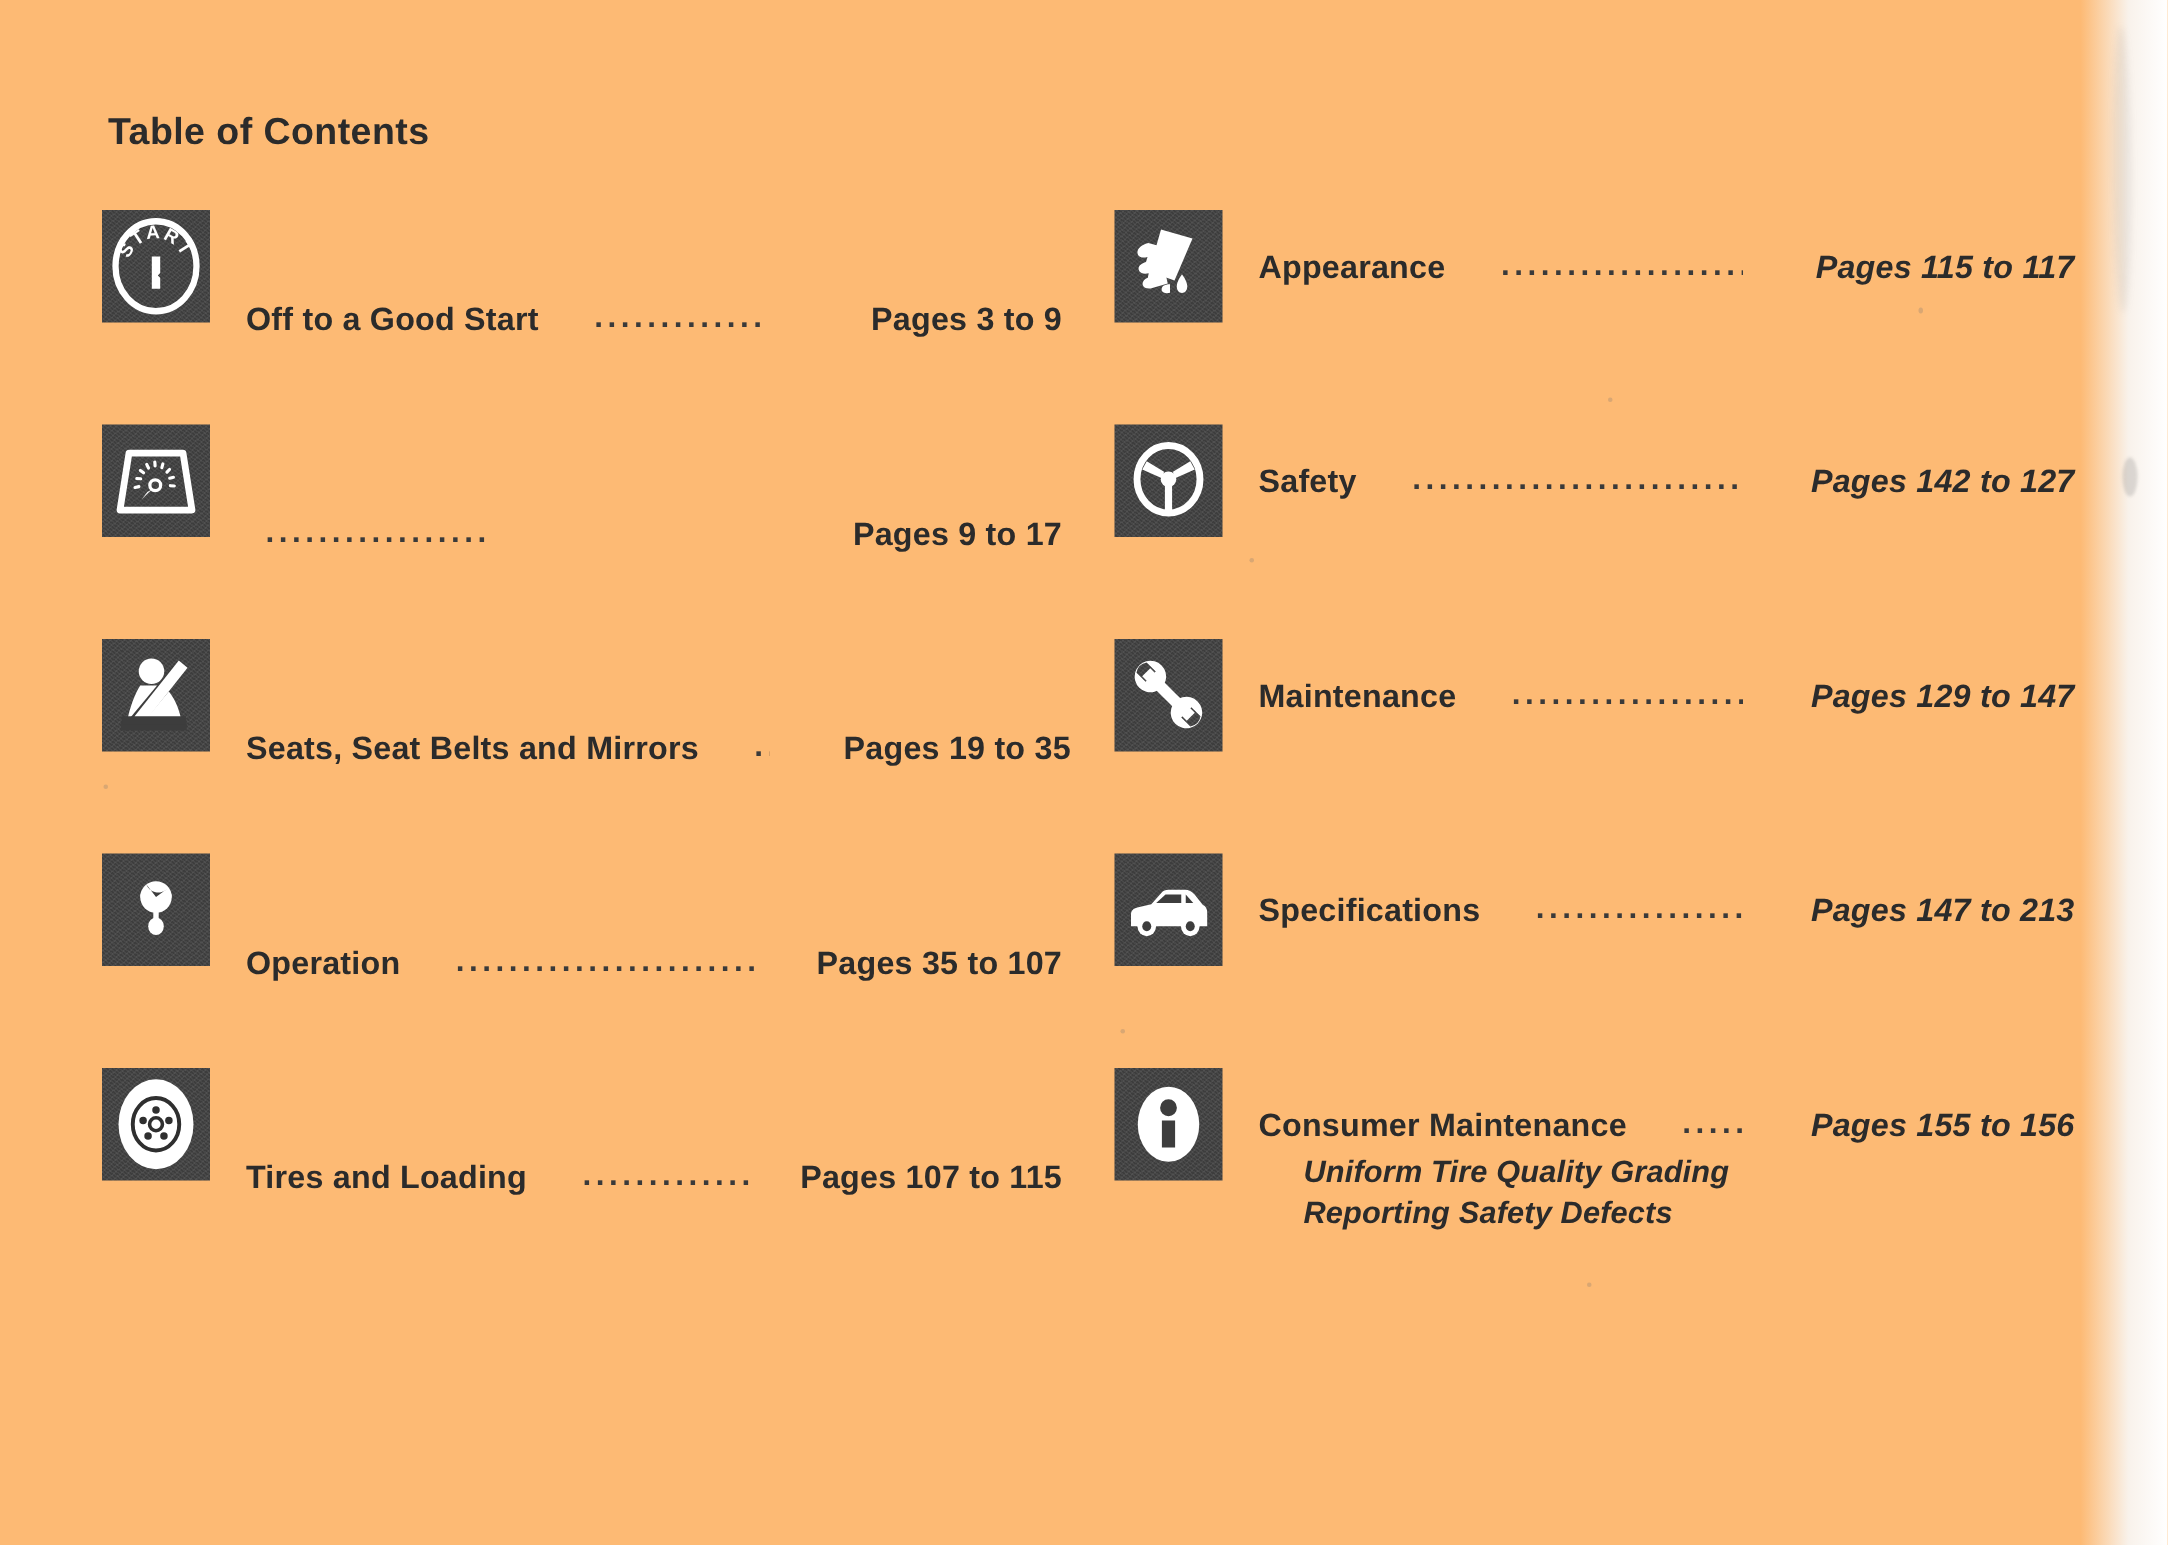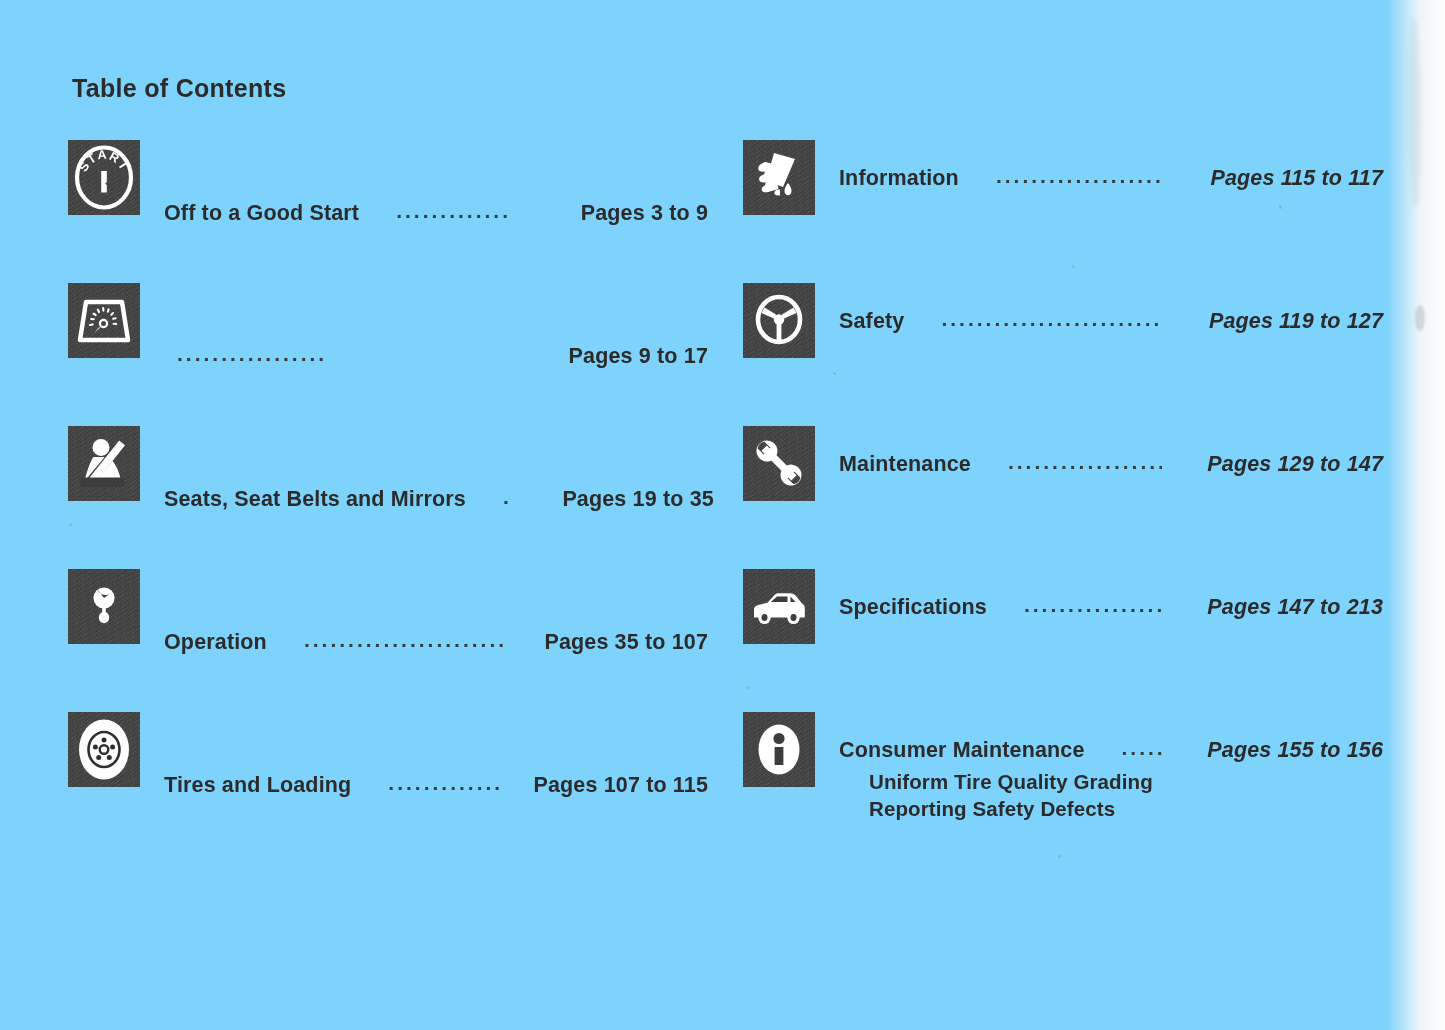--- a/index.html
+++ b/index.html
@@ -15,21 +15,21 @@
     overflow: hidden;
     font-family: "Liberation Sans", sans-serif;
     color: #242424;
     -webkit-font-smoothing: antialiased;
   }
 
   
   #page {
     position: absolute;
     inset: 0;
-    background: #7dd3fc;
+    background: #fdba74;
   }
   .scan-edge {
     position: absolute;
     top: 0;
     right: 0;
     width: 58px;
     height: 1030px;
     background:
       linear-gradient(to right, rgba(255,255,255,0) 0%, rgba(248,248,248,0.9) 55%, rgba(255,255,255,1) 100%);
     pointer-events: none;
@@ -146,20 +146,21 @@
     left: 126px;
     top: 56px;
   }
   .subline {
     font-size: 20.5px;
     font-weight: bold;
     letter-spacing: 0.1px;
     color: #2b2b2b;
     line-height: 1.33;
     white-space: nowrap;
+    font-style: italic;
   }
 </style>
 </head>
 <body>
 
 <div id="page">
 
   <div class="scan-edge"></div>
   <div class="speck" style="left:1072px; top:265px; width:3px; height:3px;"></div>
   <div class="speck" style="left:1279px; top:205px; width:3px; height:4px;"></div>
@@ -289,40 +290,40 @@
     <div class="toc-entry">
       <div class="icon-tile">
         <svg width="72" height="75" viewBox="0 0 72 75">
           <path d="M 31 13 L 52 19 L 40 47 L 23 41 Z" fill="#ffffff"></path>
           <path d="M 22.5 22 C 17 23.5 14.5 26.5 15.5 29.5 C 16.2 31.6 19 32.2 22 31.4 L 21 34.6 C 17.5 35.6 15.5 37.6 16.2 40 C 16.9 42.3 19.8 43.0 22.8 42.2 L 22.2 45.2 C 19.6 46.2 18.2 48.2 18.9 50.2 C 19.6 52.2 22.4 52.8 25.2 52.0 L 35.5 49 L 30 24 Z" fill="#ffffff"></path>
           <path d="M 37 49.5 C 33 49.5 31 51 31.5 53.5 C 31.9 55.3 34.6 55.9 37 55.2" fill="#ffffff"></path>
           <path d="M 48.5 51 C 48.5 47.2 45 43 45 43 C 45 43 41.5 47.2 41.5 51 C 41.5 53.6 43.1 55.3 45 55.3 C 46.9 55.3 48.5 53.6 48.5 51 Z" fill="#ffffff"></path>
         </svg>
       </div>
       <div class="entry-body">
-        <span class="entry-label">Information</span>
+        <span class="entry-label">Appearance</span>
         <span class="leader">................................</span>
         <span class="entry-pages">Pages 115 to 117</span>
       </div>
     </div>
 
     <div class="toc-entry">
       <div class="icon-tile">
         <svg width="72" height="75" viewBox="0 0 72 75">
           <ellipse cx="36" cy="36.5" rx="21" ry="22.5" fill="none" stroke="#ffffff" stroke-width="4.6"></ellipse>
           <circle cx="36" cy="36.5" r="5.2" fill="#ffffff"></circle>
           <path d="M 33.0 31.5 L 21.5 24.5 L 18.5 30.0 L 32.0 36.0 Z" fill="#ffffff"></path>
           <path d="M 39.0 31.5 L 50.5 24.5 L 53.5 30.0 L 40.0 36.0 Z" fill="#ffffff"></path>
           <rect x="33.6" y="39" width="4.8" height="20" fill="#ffffff"></rect>
         </svg>
       </div>
       <div class="entry-body">
         <span class="entry-label">Safety</span>
         <span class="leader">.........................................</span>
-        <span class="entry-pages">Pages 119 to 127</span>
+        <span class="entry-pages">Pages 142 to 127</span>
       </div>
     </div>
 
     <div class="toc-entry">
       <div class="icon-tile">
         <svg width="72" height="75" viewBox="0 0 72 75">
           <g transform="rotate(-45 36 37)">
             <rect x="32.2" y="16" width="7.6" height="42" fill="#ffffff"></rect>
             <path d="M 36 9.5 A 10.5 10.5 0 1 1 35.9 9.5 Z M 31.2 11.6 L 31.2 20.2 L 40.8 20.2 L 40.8 11.6 A 8.4 8.4 0 0 0 31.2 11.6 Z" fill="#ffffff"></path>
             <path d="M 36 64.5 A 10.5 10.5 0 1 0 35.9 64.5 Z M 31.2 62.4 L 31.2 53.8 L 40.8 53.8 L 40.8 62.4 A 8.4 8.4 0 0 1 31.2 62.4 Z" fill="#ffffff"></path>

